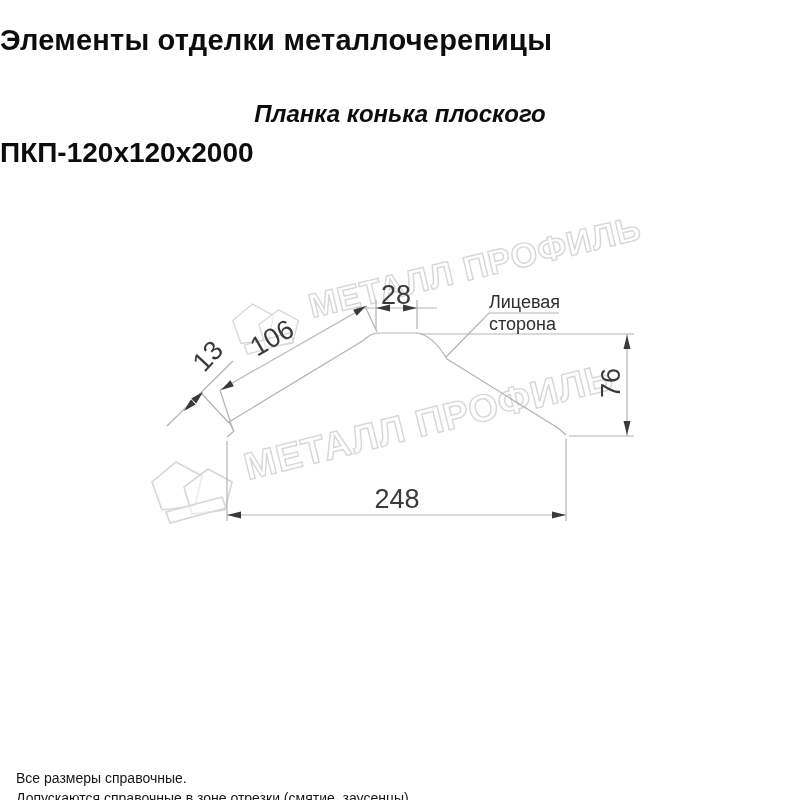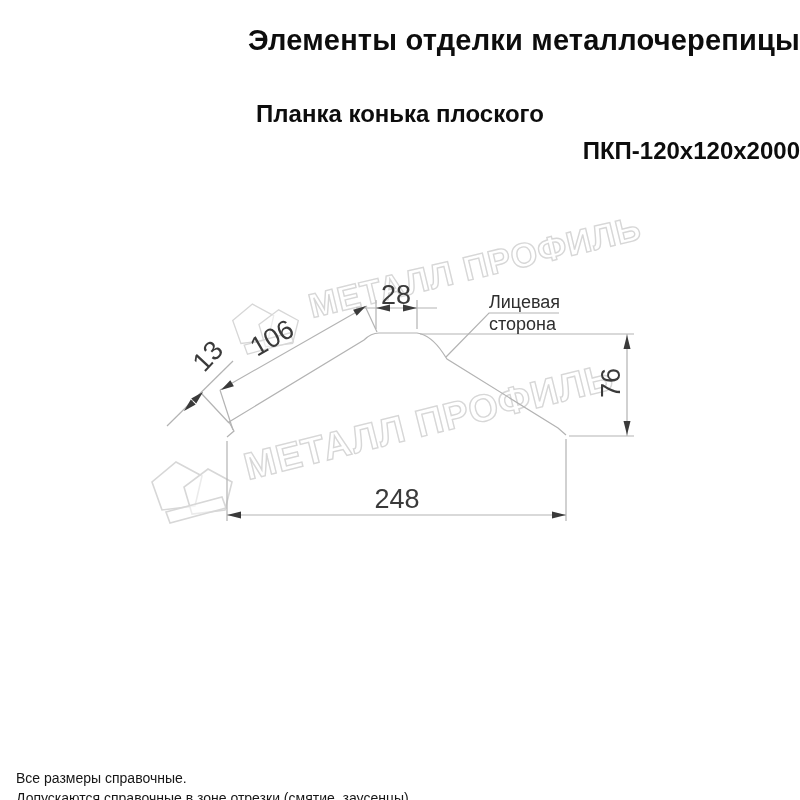--- a/index.html
+++ b/index.html
@@ -2,30 +2,30 @@
 <html><head>
 <meta charset="utf-8">
 <style>
   html,body{margin:0;padding:0;background:#ffffff;}
   body{
     width:800px;height:800px;position:relative;overflow:hidden;
     font-family:"Liberation Sans","DejaVu Sans",sans-serif;
     color:#111;
   }
   .page-title{
-    position:absolute;top:24px;left:0;width:800px;text-align:right;
+    position:absolute;top:24px;left:0;width:800px;text-align:left;
     font-size:29px;font-weight:bold;letter-spacing:.2px;color:#0d0d0d;
   }
   .product-name{
     position:absolute;top:100px;left:0;width:800px;text-align:center;
-    font-size:24px;font-weight:bold;color:#0d0d0d;
+    font-size:24px;font-weight:bold;color:#0d0d0d;font-style:italic;
   }
   .product-code{
-    position:absolute;top:137px;left:0;width:800px;text-align:right;
-    font-size:24px;font-weight:bold;color:#0d0d0d;
+    position:absolute;top:137px;left:0;width:800px;text-align:left;
+    font-size:28px;font-weight:bold;color:#0d0d0d;
   }
   .drawing-svg{position:absolute;top:0;left:0;}
   .footer{
     position:absolute;left:16px;top:768px;width:770px;
     font-size:14px;line-height:20px;color:#161616;
   }
   .wm-text{
     font-size:34px;font-weight:bold;letter-spacing:1px;
     fill:#ffffff;fill-opacity:.55;stroke:#d7d7d7;stroke-width:1.4px;
   }

